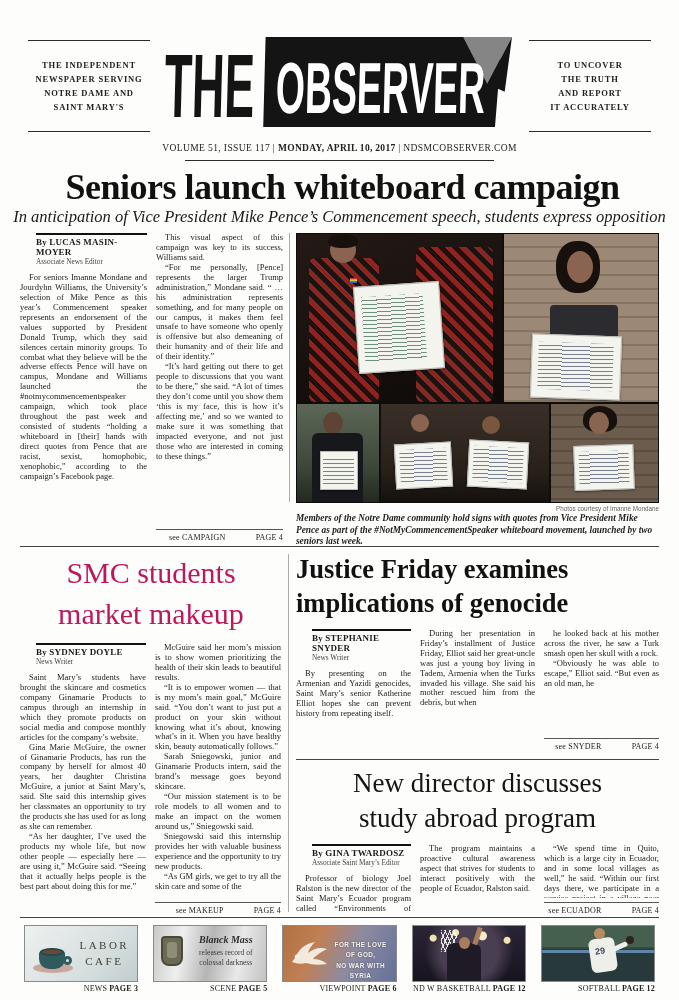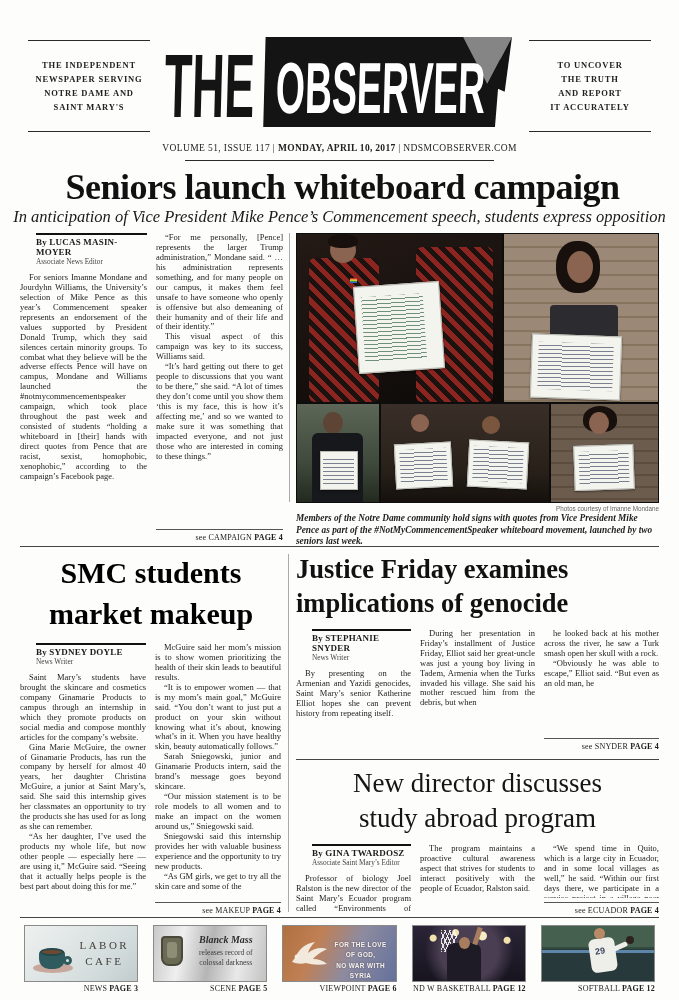--- a/index.html
+++ b/index.html
@@ -29,21 +29,21 @@
   .lead-body { position:absolute; top:233px; left:20px; right:20px; height:309px; display:flex; }
   .col { width:127px; flex:none; display:flex; flex-direction:column; }
   .col + .col { margin-left:9px; }
   .paras { overflow:hidden; flex:1; }
   p.bodyp { font-size:8.5px; line-height:1.17; text-align:justify; text-indent:9px; margin:0; }
   .byline { border-top:2px solid #111; padding-top:2px; margin-bottom:7px;margin-left:16px; }
   .byline .who { font-size:9px; font-weight:bold; letter-spacing:.2px; }
   .byline .role { font-size:7.3px; color:#444; }
   .jump { flex:none; border-top:1px solid #555; margin-top:4px; padding-top:3px;
           text-align:right; font-size:8px; letter-spacing:.2px; }
-  .jump b { font-weight:bold; }
+  .jump b { font-weight:normal;margin-left:28px; }
   .vrule-lead { width:1px; background:#aaa; margin:0 6px 40px 6px; flex:none; }
 
   
   .photo-wrap { flex:1; display:flex; flex-direction:column; }
   .collage { height:270px; display:flex; flex-direction:column; background:#111; }
   .crow { display:flex; }
   .crow.top { height:170px; } .crow.bot { height:100px; }
   .cell { position:relative; overflow:hidden; border:1px solid #0d0d0d; }
   .c-plaid { flex:57 0 0; background:linear-gradient(160deg,#241a16 0%,#17110e 55%,#0d0a08 100%); }
   .c-brick { flex:43 0 0; background:repeating-linear-gradient(180deg,#9b8876 0 12px,#87745f 12px 14px); }
@@ -62,21 +62,21 @@
          background:linear-gradient(180deg,#c33 0 20%,#d93 20% 40%,#cc3 40% 60%,#395 60% 80%,#36c 80% 100%); }
   .photo-credit { text-align:right; font-family:"Liberation Sans",sans-serif; font-size:6.3px; color:#666; margin:2px 0 1px; }
   .caption { font-size:9.3px; font-weight:bold; font-style:italic; line-height:1.25; color:#222; }
 
   .divider { position:absolute; left:20px; right:20px; height:1px; background:#444; }
   .d1 { top:546px; } .d2 { top:917px; }
   .vrule-mid { position:absolute; left:288px; top:554px; height:358px; width:1px; background:#aaa; }
 
   
   .smc { position:absolute; top:553px; left:20px; width:262px; height:362px; display:flex; flex-direction:column; }
-  .smc-head { text-align:center; font-size:30px; font-weight:bold; line-height:1.35; color:#000000; margin-bottom:9px; }
+  .smc-head { text-align:center; font-size:30px; font-weight:normal; line-height:1.35; color:#be185d; margin-bottom:9px; }
   .smc-cols { flex:1; display:flex; overflow:hidden; }
   .smc-cols .col { width:126px; }
 
   .right-zone { position:absolute; top:553px; left:296px; right:20px; height:362px; display:flex; flex-direction:column; }
   .jf-head { font-size:26.5px; font-weight:bold; line-height:1.28; color:#111; margin-bottom:8px; }
   .jf-cols { height:122px; display:flex; overflow:hidden; }
   .jf-cols .col, .dir-cols .col { width:115px; }
   .rz-rule { height:1px; background:#444; margin:8px 0 6px; }
   .dir-head { text-align:center; font-size:27px; font-weight:normal; line-height:1.3; color:#151515; margin-bottom:8px; }
   .dir-cols { flex:1; display:flex; overflow:hidden; }
@@ -170,22 +170,22 @@
     <div class="byline">
       <div class="who">By LUCAS MASIN-MOYER</div>
       <div class="role">Associate News Editor</div>
     </div>
     <div class="paras">
       <p class="bodyp">For seniors Imanne Mondane and Jourdyhn Williams, the University’s selection of Mike Pence as this year’s Commencement speaker represents an endorsement of the values supported by President Donald Trump, which they said silences certain minority groups. To combat what they believe will be the adverse effects Pence will have on campus, Mondane and Williams launched the #notmycommencementspeaker campaign, which took place throughout the past week and consisted of students “holding a whiteboard in [their] hands with direct quotes from Pence that are racist, sexist, homophobic, xenophobic,” according to the campaign’s Facebook page.</p>
     </div>
   </div>
   <div class="col">
     <div class="paras">
+      <p class="bodyp">This visual aspect of this campaign was key to its success, Williams said.</p>
       <p class="bodyp">“For me personally, [Pence] represents the larger Trump administration,” Mondane said. “ … his administration represents something, and for many people on our campus, it makes them feel unsafe to have someone who openly is offensive but also demeaning of their humanity and of their life and of their identity.”</p>
-      <p class="bodyp">This visual aspect of this campaign was key to its success, Williams said.</p>
       <p class="bodyp">“It’s hard getting out there to get people to discussions that you want to be there,” she said. “A lot of times they don’t come until you show them ‘this is my face, this is how it’s affecting me,’ and so we wanted to make sure it was something that impacted everyone, and not just those who are interested in coming to these things.”</p>
     </div>
     <div class="jump"><span>see CAMPAIGN </span><b>PAGE 4</b></div>
   </div>
   <div class="vrule-lead"></div>
 
   <div class="photo-wrap">
     <div class="collage">
       <div class="crow top">
         <div class="cell c-plaid">

